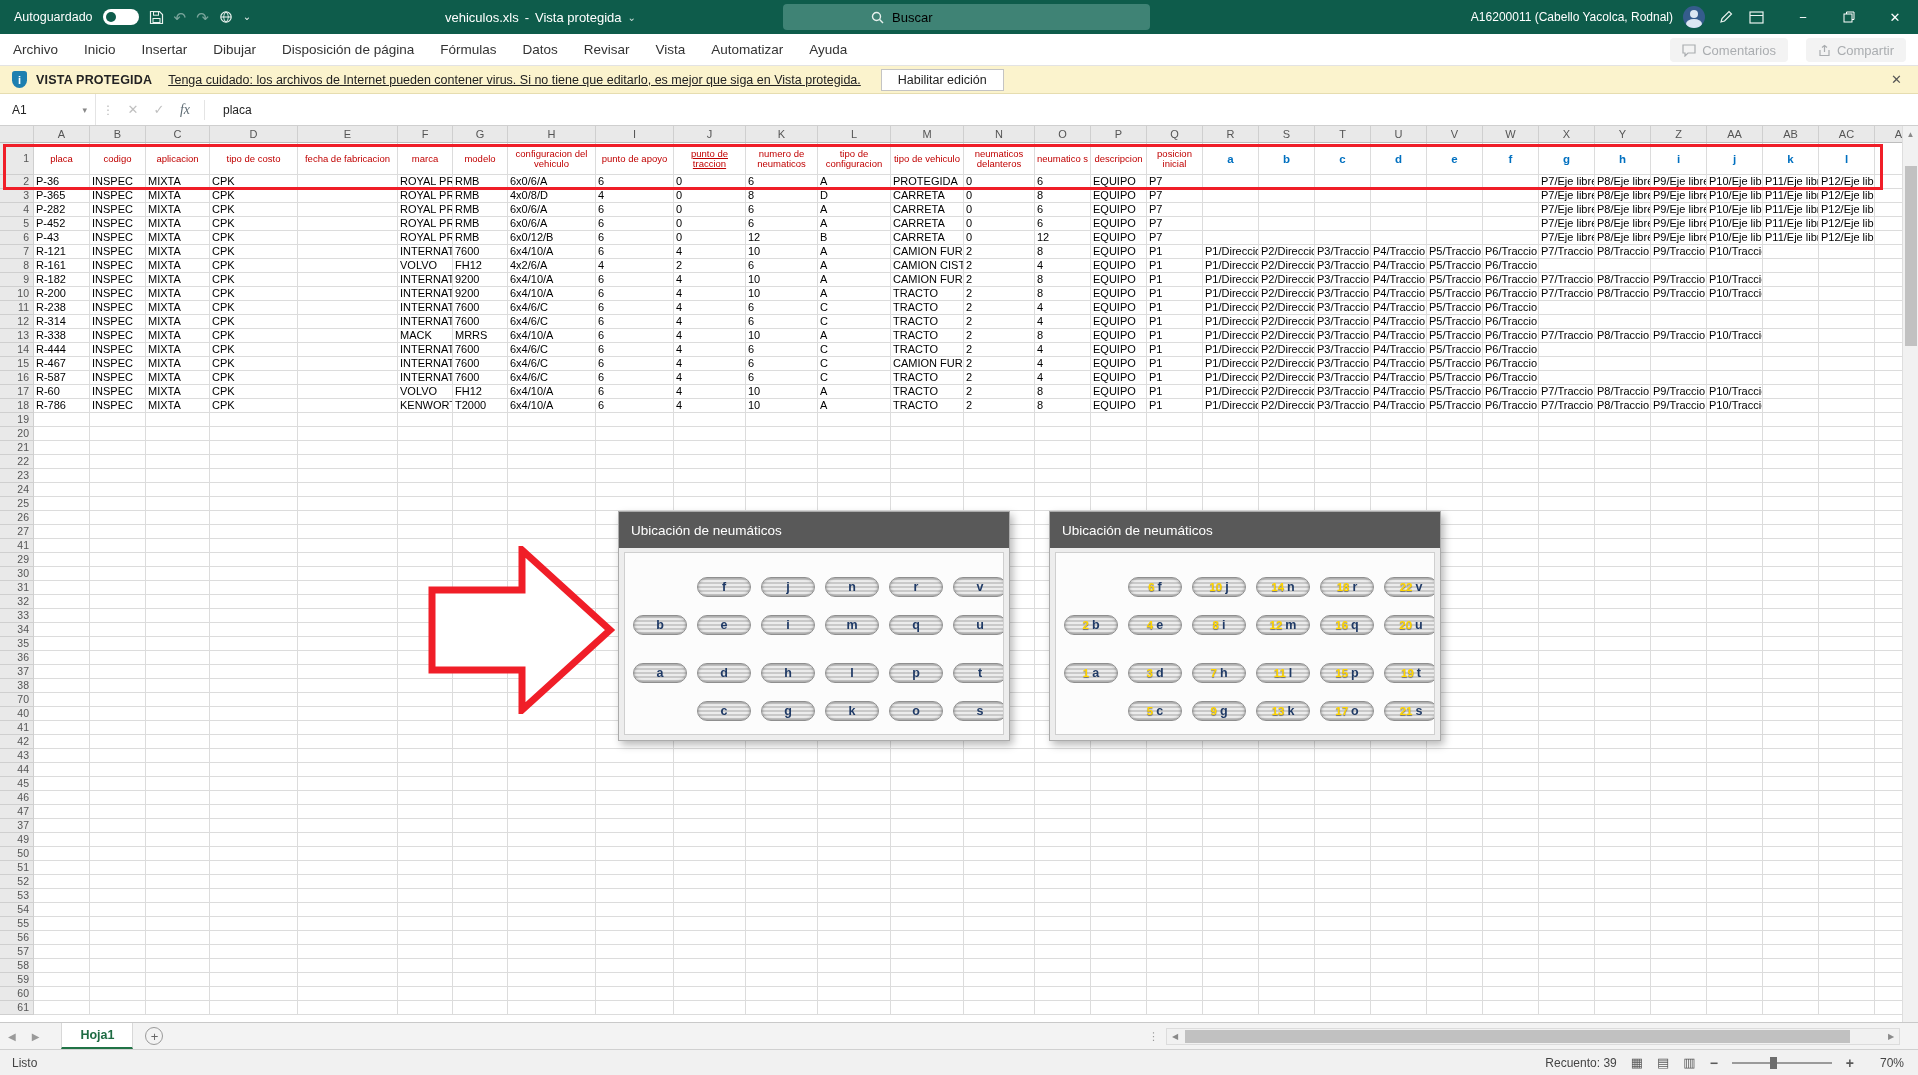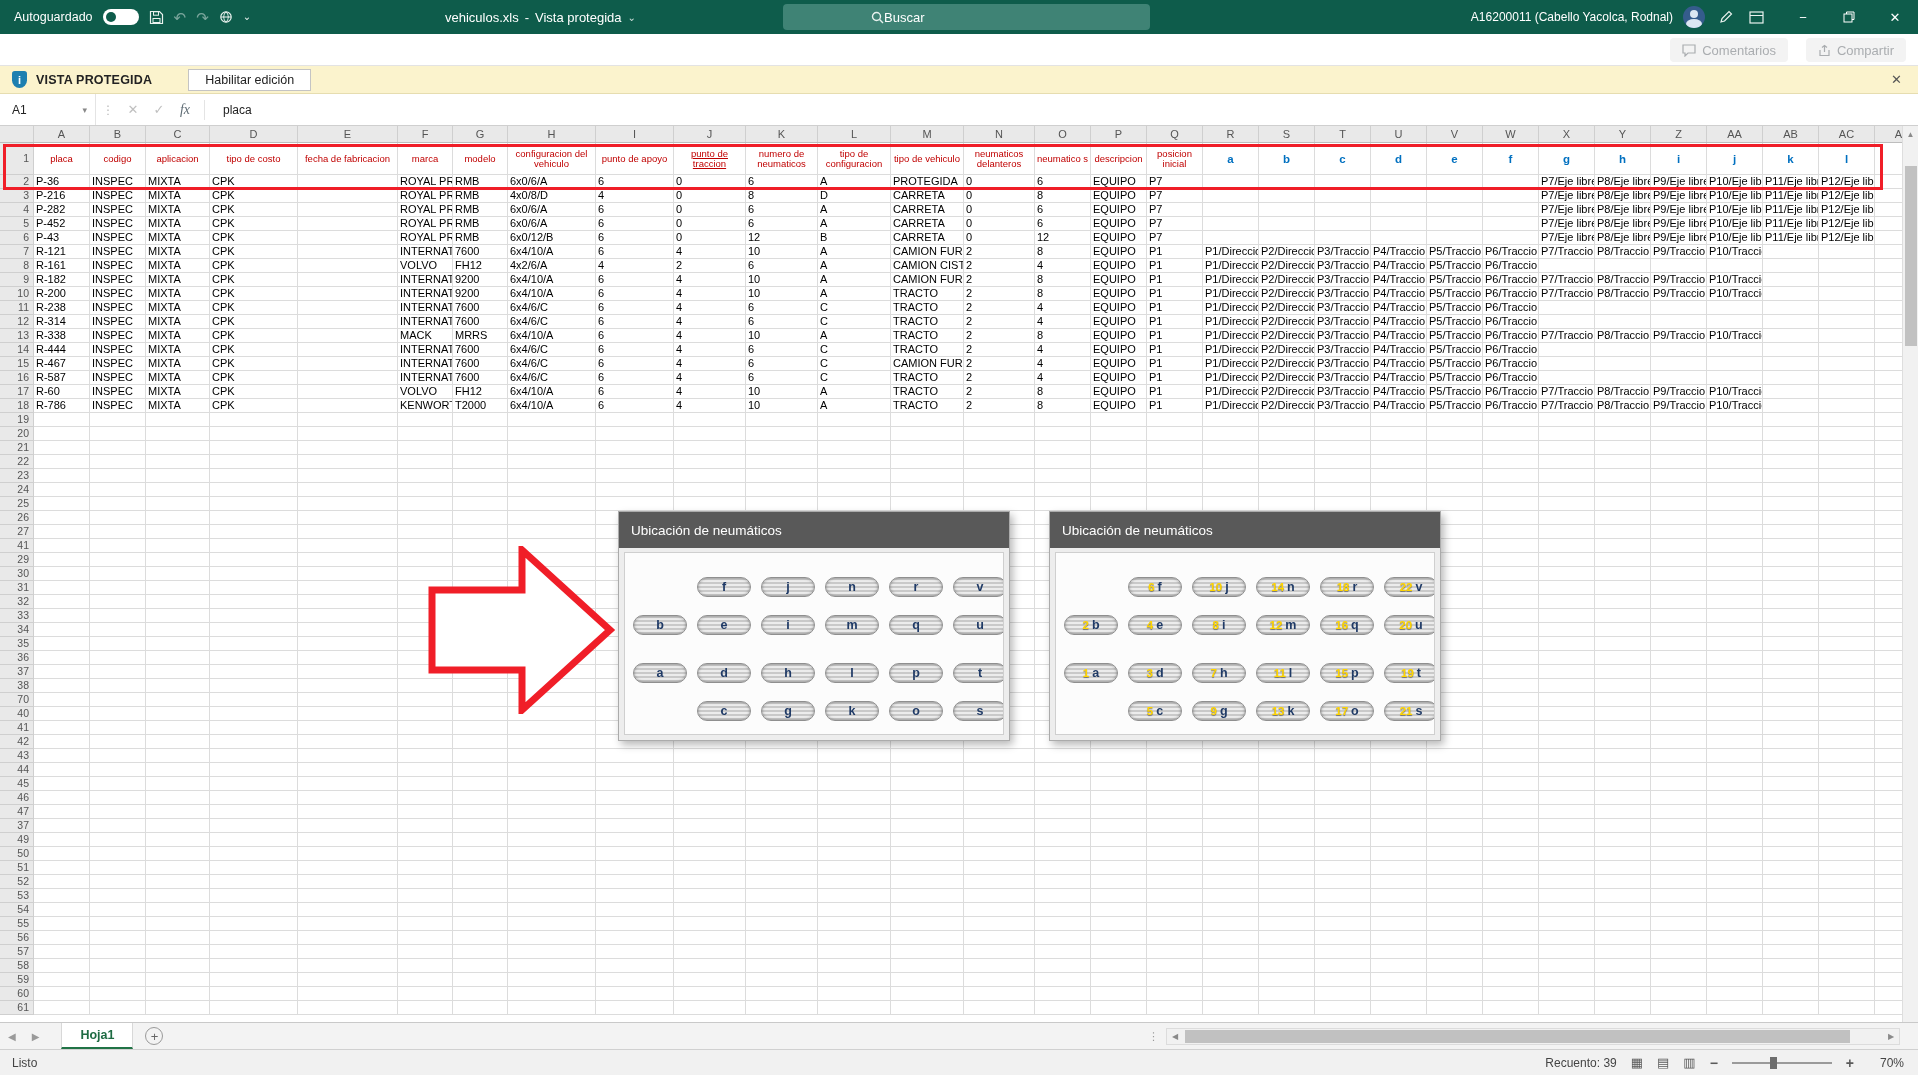--- a/index.html
+++ b/index.html
@@ -6,21 +6,21 @@
   html,body{width:1918px;height:1075px;overflow:hidden;font-family:"Liberation Sans",sans-serif;background:#fff}
   
   .titlebar{height:34px;background:#0e5c4b;display:flex;align-items:center;color:#fff;position:relative;font-size:12.5px}
   .tb-left{display:flex;align-items:center;gap:10px;padding-left:14px}
   .toggle{width:36px;height:16px;background:#fff;border-radius:9px;position:relative;display:inline-block}
   .toggle .knob{position:absolute;left:3px;top:3px;width:10px;height:10px;border-radius:50%;background:#0e5c4b}
   .tb-icon{color:#eaf2ef;font-size:15px;line-height:1;display:inline-flex;align-items:center}
   .tb-icon.dim{color:rgba(255,255,255,.45)}
   .tb-title{position:absolute;left:445px;top:0;height:34px;display:flex;align-items:center;gap:6px;font-size:13px;white-space:nowrap}
   .tb-title .chev{font-size:10px;opacity:.8}
-  .searchbox{position:absolute;left:783px;top:4px;width:367px;height:26px;background:#3f8375;border-radius:4px;display:flex;align-items:center;padding-left:88px;color:#ffffff;font-size:13px}
+  .searchbox{position:absolute;left:783px;top:4px;width:367px;height:26px;background:#3f8375;border-radius:4px;display:flex;align-items:center;gap:8px;padding-left:88px;color:#000000;font-size:13px}
   .tb-right{position:absolute;right:0;top:0;height:34px;display:flex;align-items:center}
   .tb-user{font-size:12px;margin-right:10px;white-space:nowrap}
   .avatar{width:22px;height:22px;border-radius:50%;background:#355c8c;position:relative;margin-right:14px;overflow:hidden}
   .avatar:before{content:"";position:absolute;left:7px;top:4px;width:8px;height:8px;border-radius:50%;background:#dce7f2}
   .avatar:after{content:"";position:absolute;left:3px;top:13px;width:16px;height:10px;border-radius:50%;background:#dce7f2}
   .winbtn{width:46px;height:34px;display:flex;align-items:center;justify-content:center;color:#fff;font-size:13px}
   .tb-right .tb-icon{margin-right:16px}
   
   .ribbonbar{height:32px;background:#fff;display:flex;align-items:center;border-bottom:1px solid #e3e3e3;position:relative}
   .rtab{padding:0 13px;font-size:13.5px;color:#333;height:100%;display:flex;align-items:center;white-space:nowrap}
@@ -155,20 +155,33 @@
       <svg width="12" height="12" viewBox="0 0 12 12">
           <rect x="1" y="3" width="8" height="8" fill="none" stroke="#fff"></rect>
           <path d="M3.5 3V1h7.5v7.5H9" fill="none" stroke="#fff"></path>
         </svg>
     </span>
     <span class="winbtn">✕</span>
   </div>
 </div>
 
 <div class="ribbonbar">
+  <div id="ribbontabs" style="display:flex;height:100%">
+      <span class="rtab">Archivo</span>
+      <span class="rtab">Inicio</span>
+      <span class="rtab">Insertar</span>
+      <span class="rtab">Dibujar</span>
+      <span class="rtab">Disposición de página</span>
+      <span class="rtab">Fórmulas</span>
+      <span class="rtab">Datos</span>
+      <span class="rtab">Revisar</span>
+      <span class="rtab">Vista</span>
+      <span class="rtab">Automatizar</span>
+      <span class="rtab">Ayuda</span>
+    </div>
   <div class="ribbon-right">
     <span class="pillbtn">
       <span>
         <svg width="14" height="13" viewBox="0 0 14 13">
             <path d="M1 1h12v8H6l-3 3v-3H1z" fill="none" stroke="#aaadb0" stroke-width="1.2"></path>
           </svg>
       </span>
       <span>Comentarios</span>
     </span>
     <span class="pillbtn">
@@ -179,20 +192,21 @@
           </svg>
       </span>
       <span>Compartir</span>
     </span>
   </div>
 </div>
 
 <div class="protbar">
   <span class="shield">i</span>
   <span class="prot-label">VISTA PROTEGIDA</span>
+  <span class="prot-msg">Tenga cuidado: los archivos de Internet pueden contener virus. Si no tiene que editarlo, es mejor que siga en Vista protegida.</span>
   <button class="prot-btn">Habilitar edición</button>
   <span class="prot-close">✕</span>
 </div>
 
 <div class="formulabar">
   <div class="namebox">
     <span>A1</span>
     <span class="chev">▾</span>
   </div>
   <span class="kebab">⋮</span>
@@ -299,21 +313,21 @@
         <div class="cell" style="width: 56px;">P7/Eje libre</div>
         <div class="cell" style="width: 56px;">P8/Eje libre</div>
         <div class="cell" style="width: 56px;">P9/Eje libre</div>
         <div class="cell" style="width: 56px;">P10/Eje libre</div>
         <div class="cell" style="width: 56px;">P11/Eje libre</div>
         <div class="cell" style="width: 56px;">P12/Eje libre</div>
         <div class="cell" style="width: 56px;"></div>
       </div>
       <div class="row">
         <div class="rownum">3</div>
-        <div class="cell" style="width: 56px;">P-216</div>
+        <div class="cell" style="width: 56px;">P-365</div>
         <div class="cell" style="width: 56px;">INSPEC</div>
         <div class="cell" style="width: 64px;">MIXTA</div>
         <div class="cell" style="width: 88px;">CPK</div>
         <div class="cell" style="width: 100px;"></div>
         <div class="cell" style="width: 55px;">ROYAL PRI</div>
         <div class="cell" style="width: 55px;">RMB</div>
         <div class="cell" style="width: 88px;">4x0/8/D</div>
         <div class="cell" style="width: 78px;">4</div>
         <div class="cell" style="width: 72px;">0</div>
         <div class="cell" style="width: 72px;">8</div>

